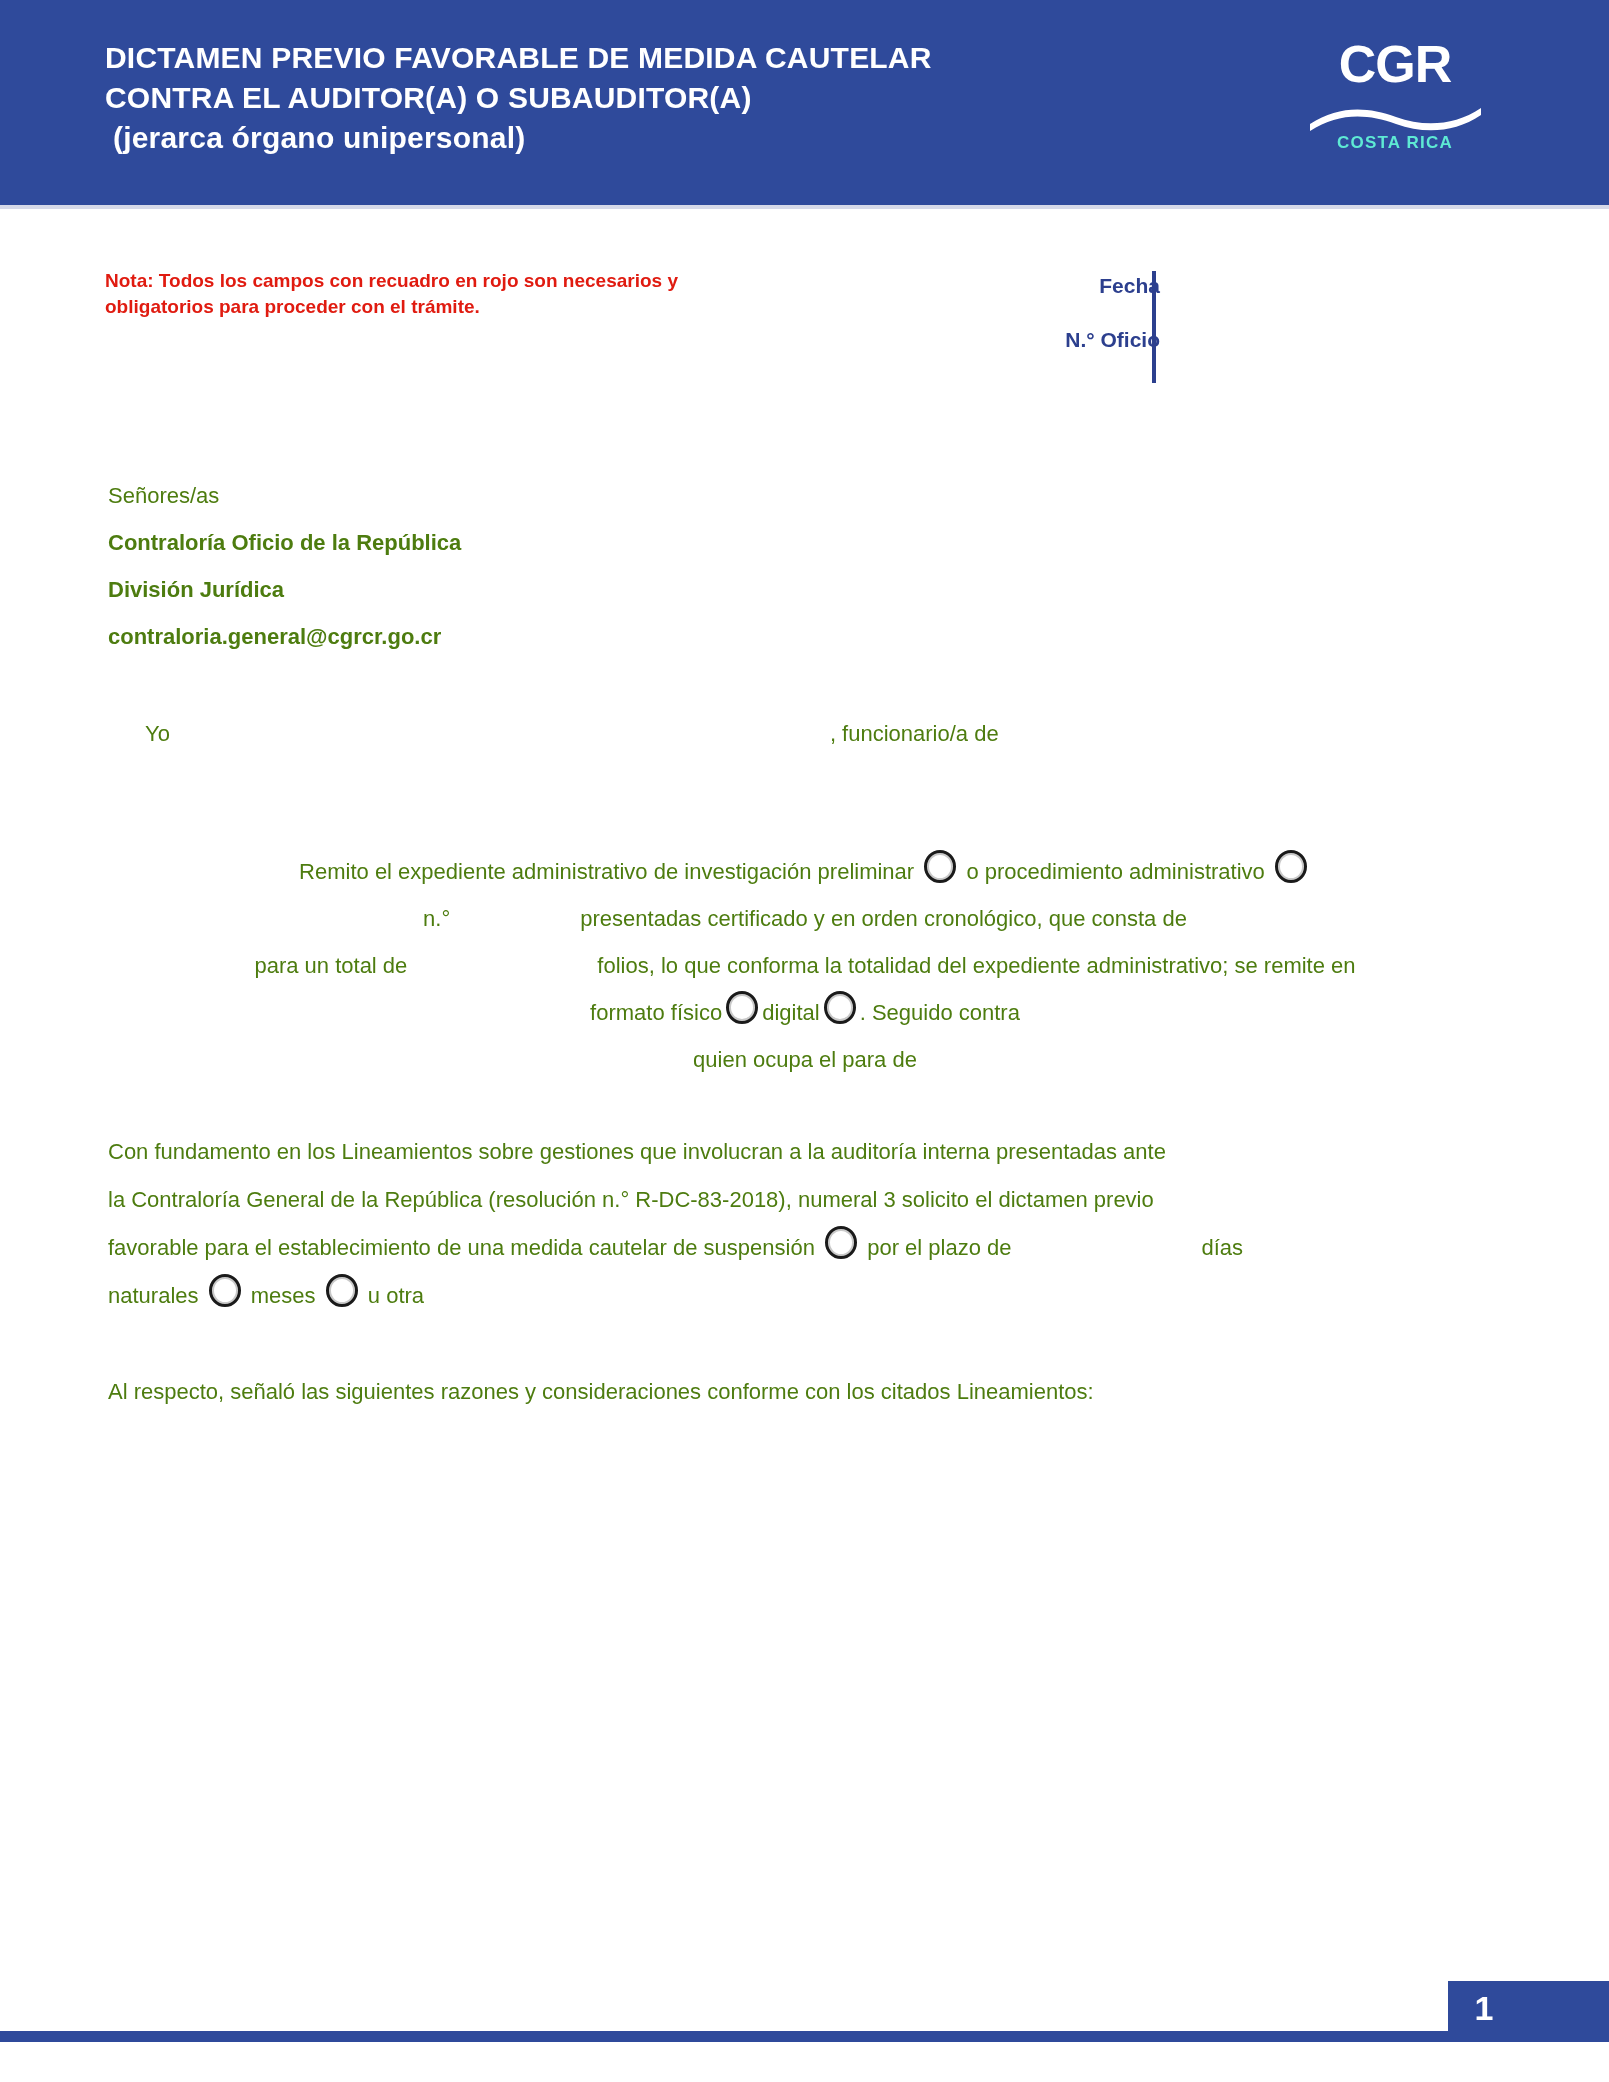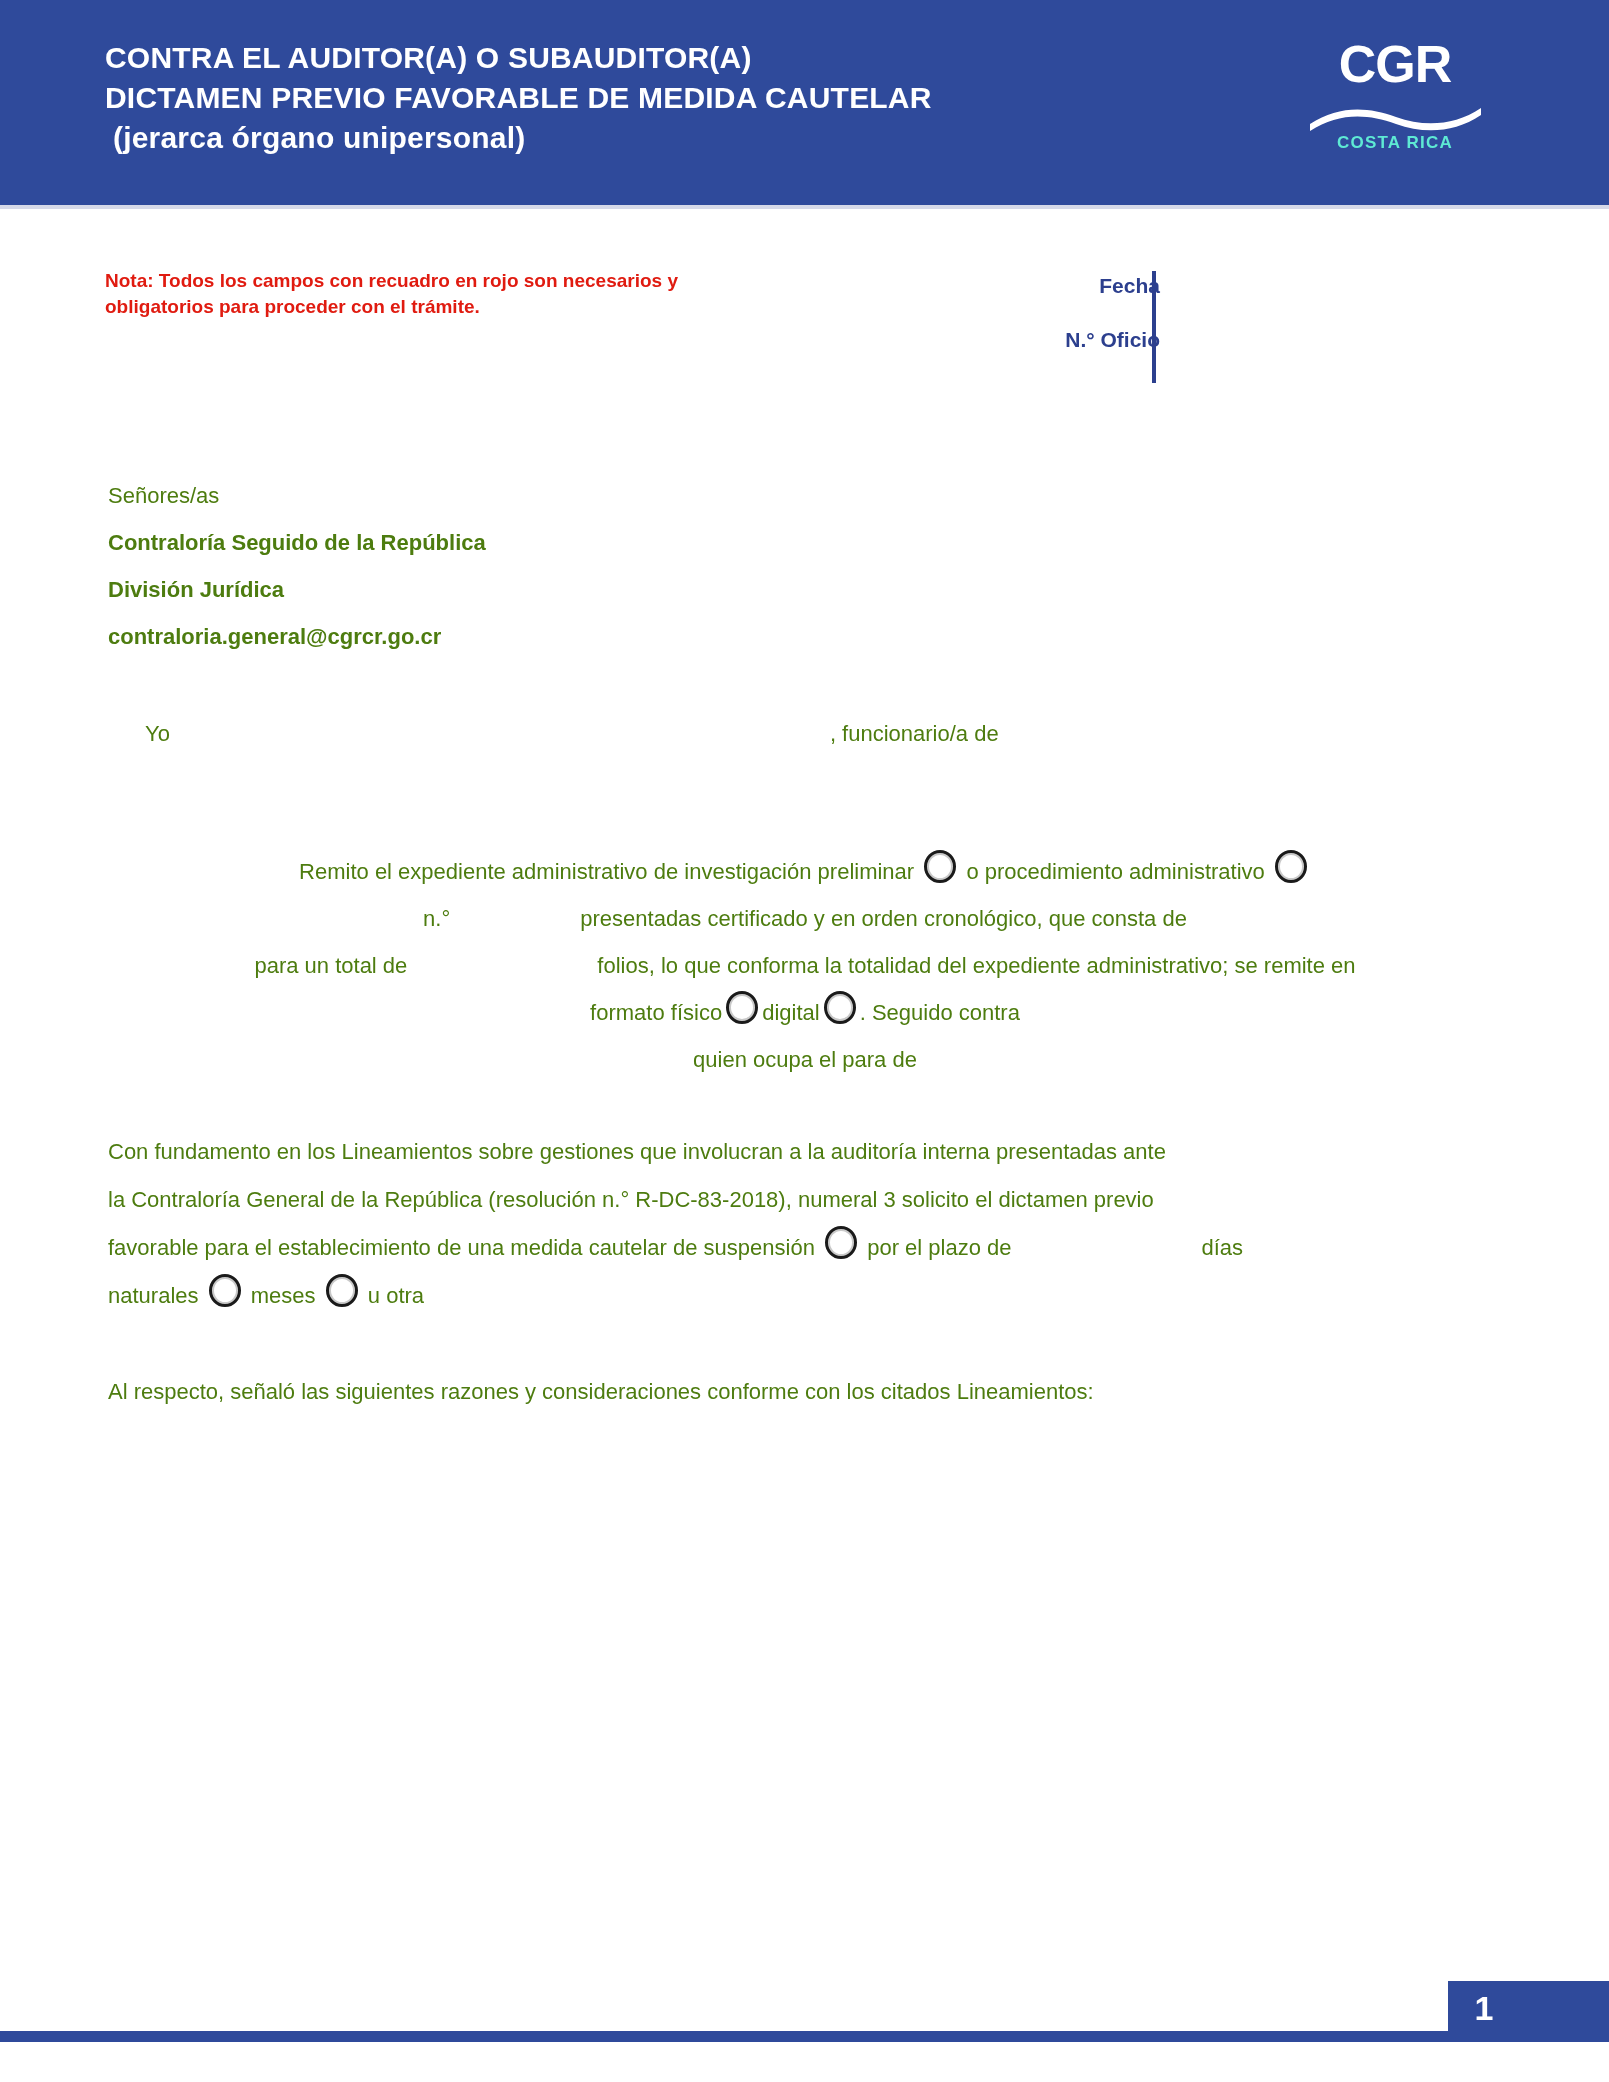--- a/index.html
+++ b/index.html
@@ -228,22 +228,22 @@
     line-height: 44px;
   }
 </style>
 </head>
 <body>
 
 <div id="page">
 
   <div id="header-banner">
     <div id="header-title-block">
+      <div class="header-line">DICTAMEN PREVIO FAVORABLE DE MEDIDA CAUTELAR</div>
       <div class="header-line">CONTRA EL AUDITOR(A) O SUBAUDITOR(A)</div>
-      <div class="header-line">DICTAMEN PREVIO FAVORABLE DE MEDIDA CAUTELAR</div>
       <div class="header-line sub"> (jerarca órgano unipersonal)</div>
     </div>
 
     <div id="cgr-logo">
       <div id="cgr-wordmark">CGR</div>
       <svg id="cgr-wave" viewBox="0 0 175 30">
         <path d="M2 22 C30 4, 58 4, 88 15 C116 25, 146 24, 173 6 L173 13 C146 31, 116 32, 88 22 C58 11, 30 11, 2 29 Z" fill="#ffffff"></path>
       </svg>
       <div id="cgr-country">COSTA RICA</div>
     </div>
@@ -260,21 +260,21 @@
       <span class="meta-label">Fecha</span>
     </div>
     <div class="meta-row">
       <span class="meta-label">N.° Oficio</span>
     </div>
   </div>
   <div id="meta-divider"></div>
 
   <div id="addressee-block">
     <div class="body-text">Señores/as</div>
-    <div class="body-text bold">Contraloría Seguido de la República</div>
+    <div class="body-text bold">Contraloría Oficio de la República</div>
     <div class="body-text bold">División Jurídica</div>
     <div class="body-text bold">contraloria.general@cgrcr.go.cr</div>
   </div>
 
   <div id="yo-block">
     <div class="body-text">
       <span>Yo</span><span class="fill-gap-lg"></span><span>, funcionario/a de</span>
     </div>
   </div>
 

